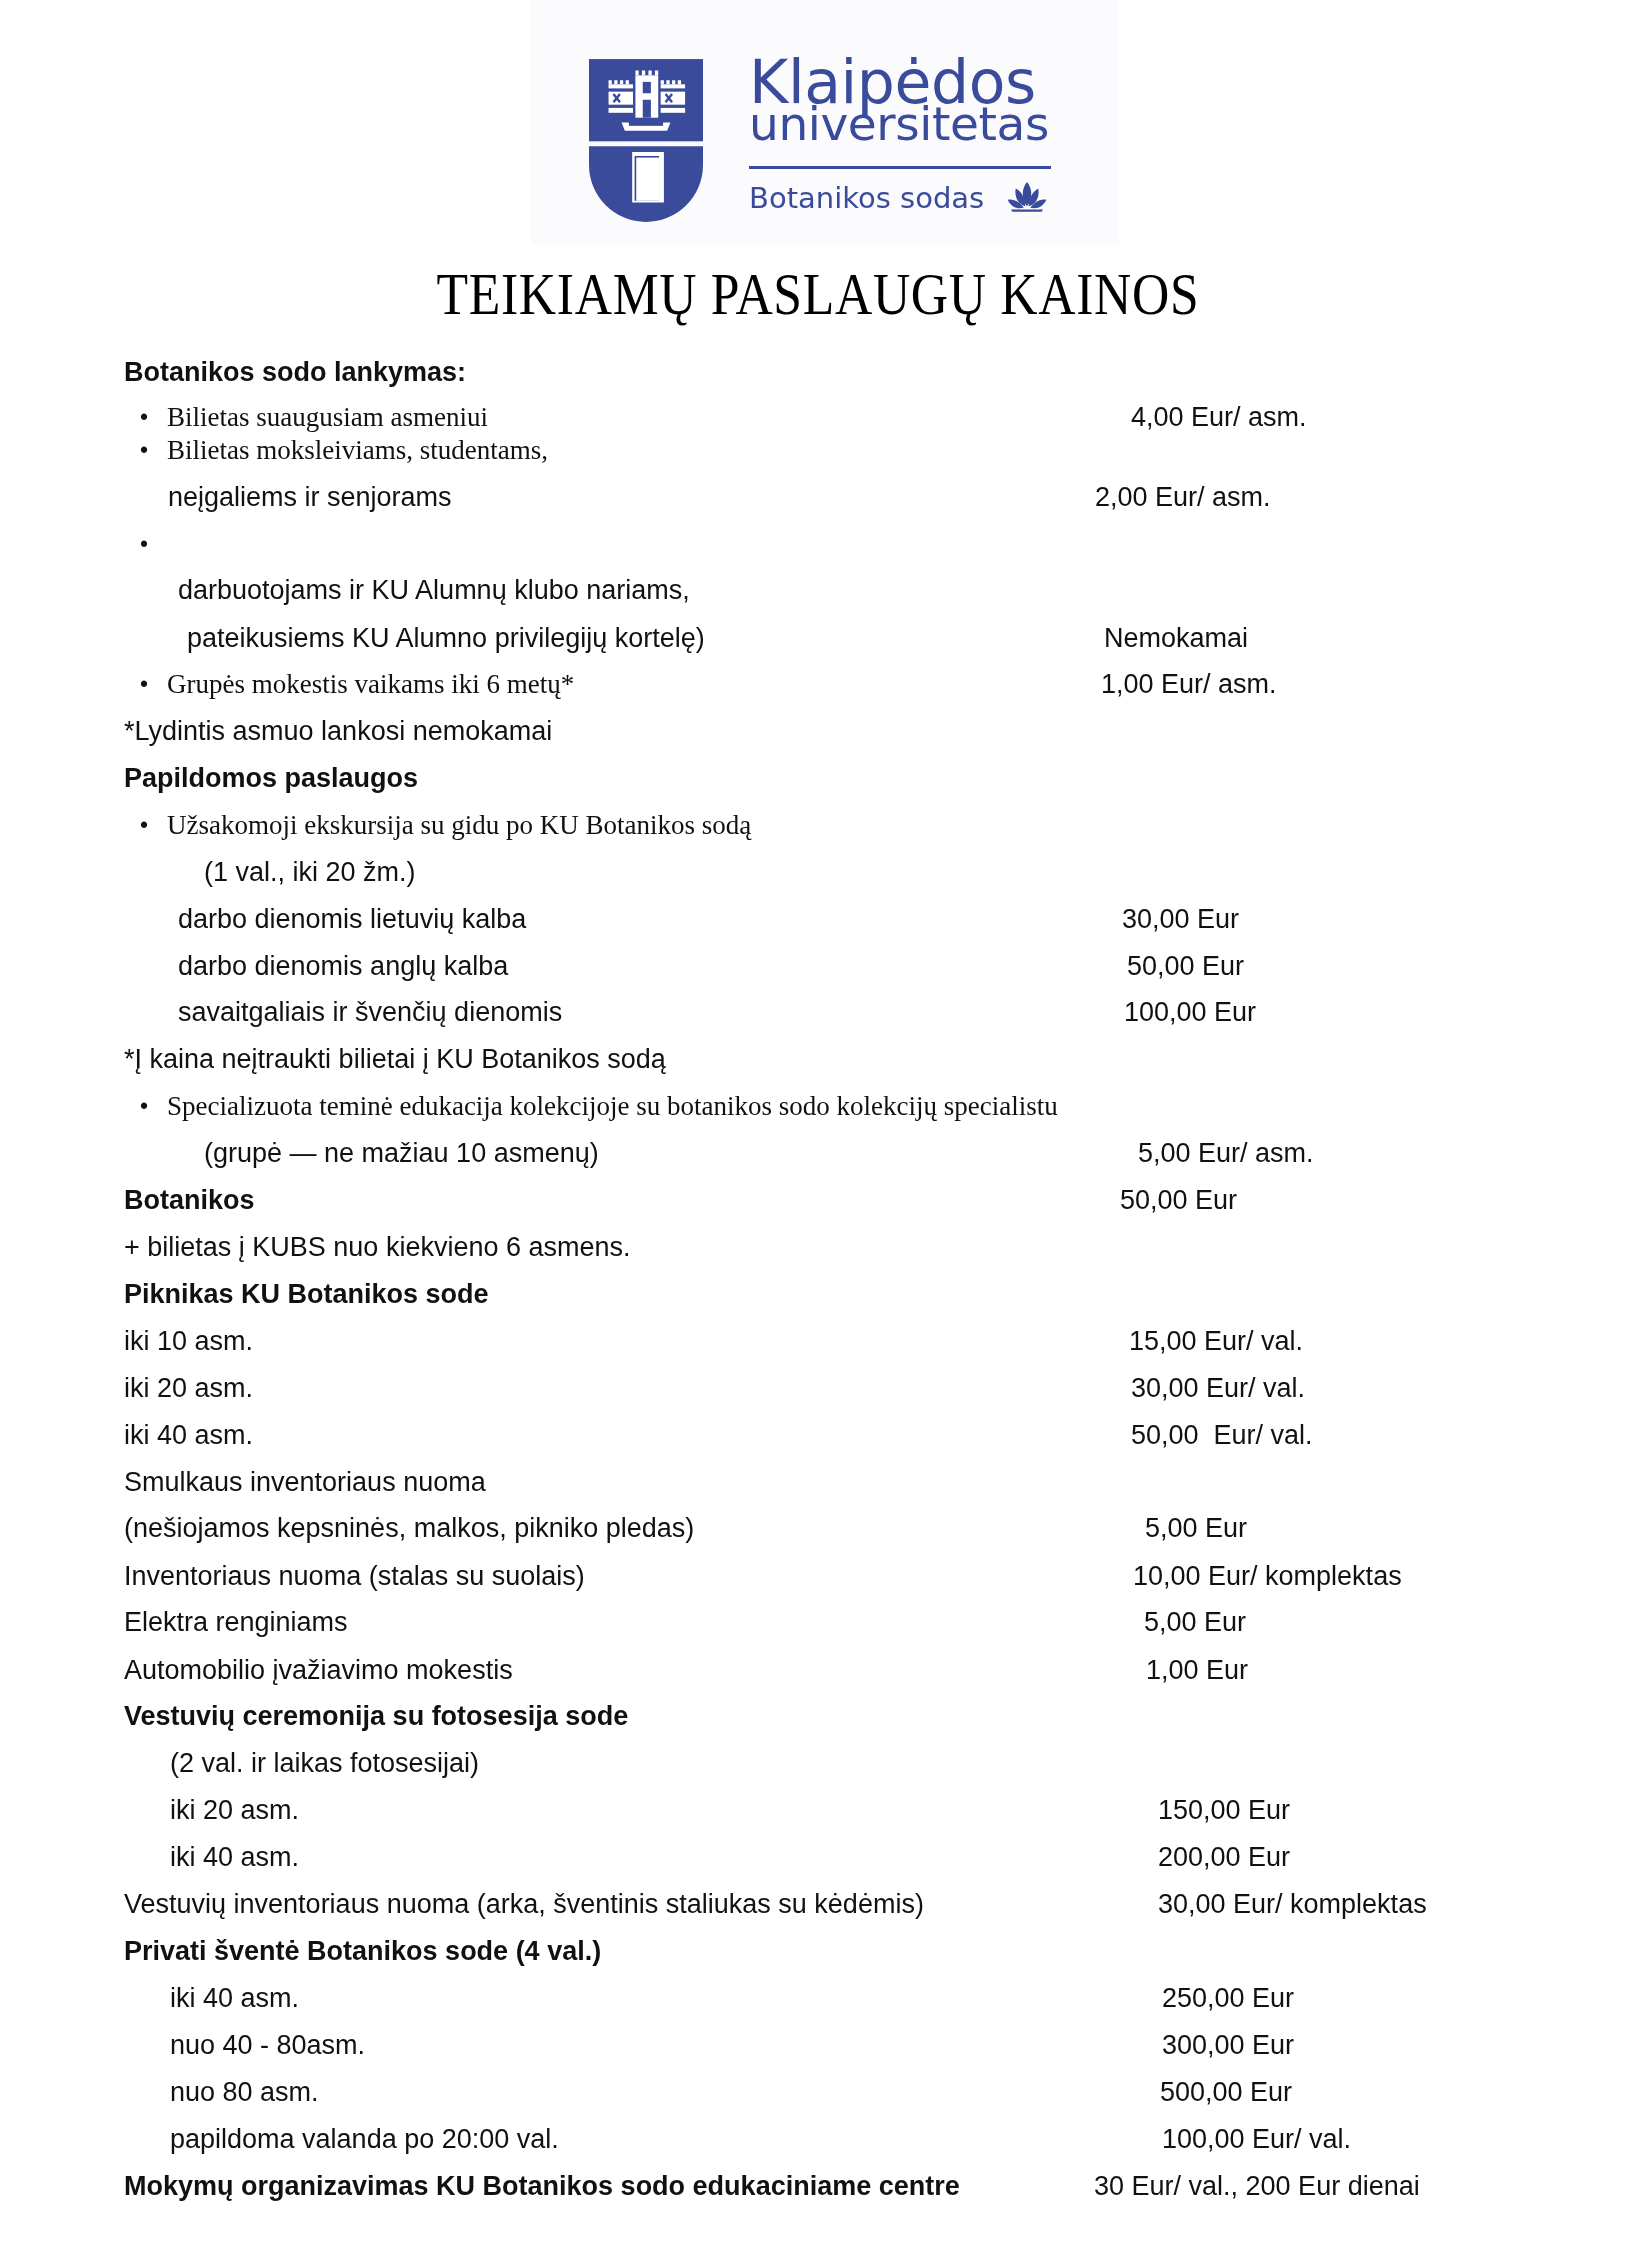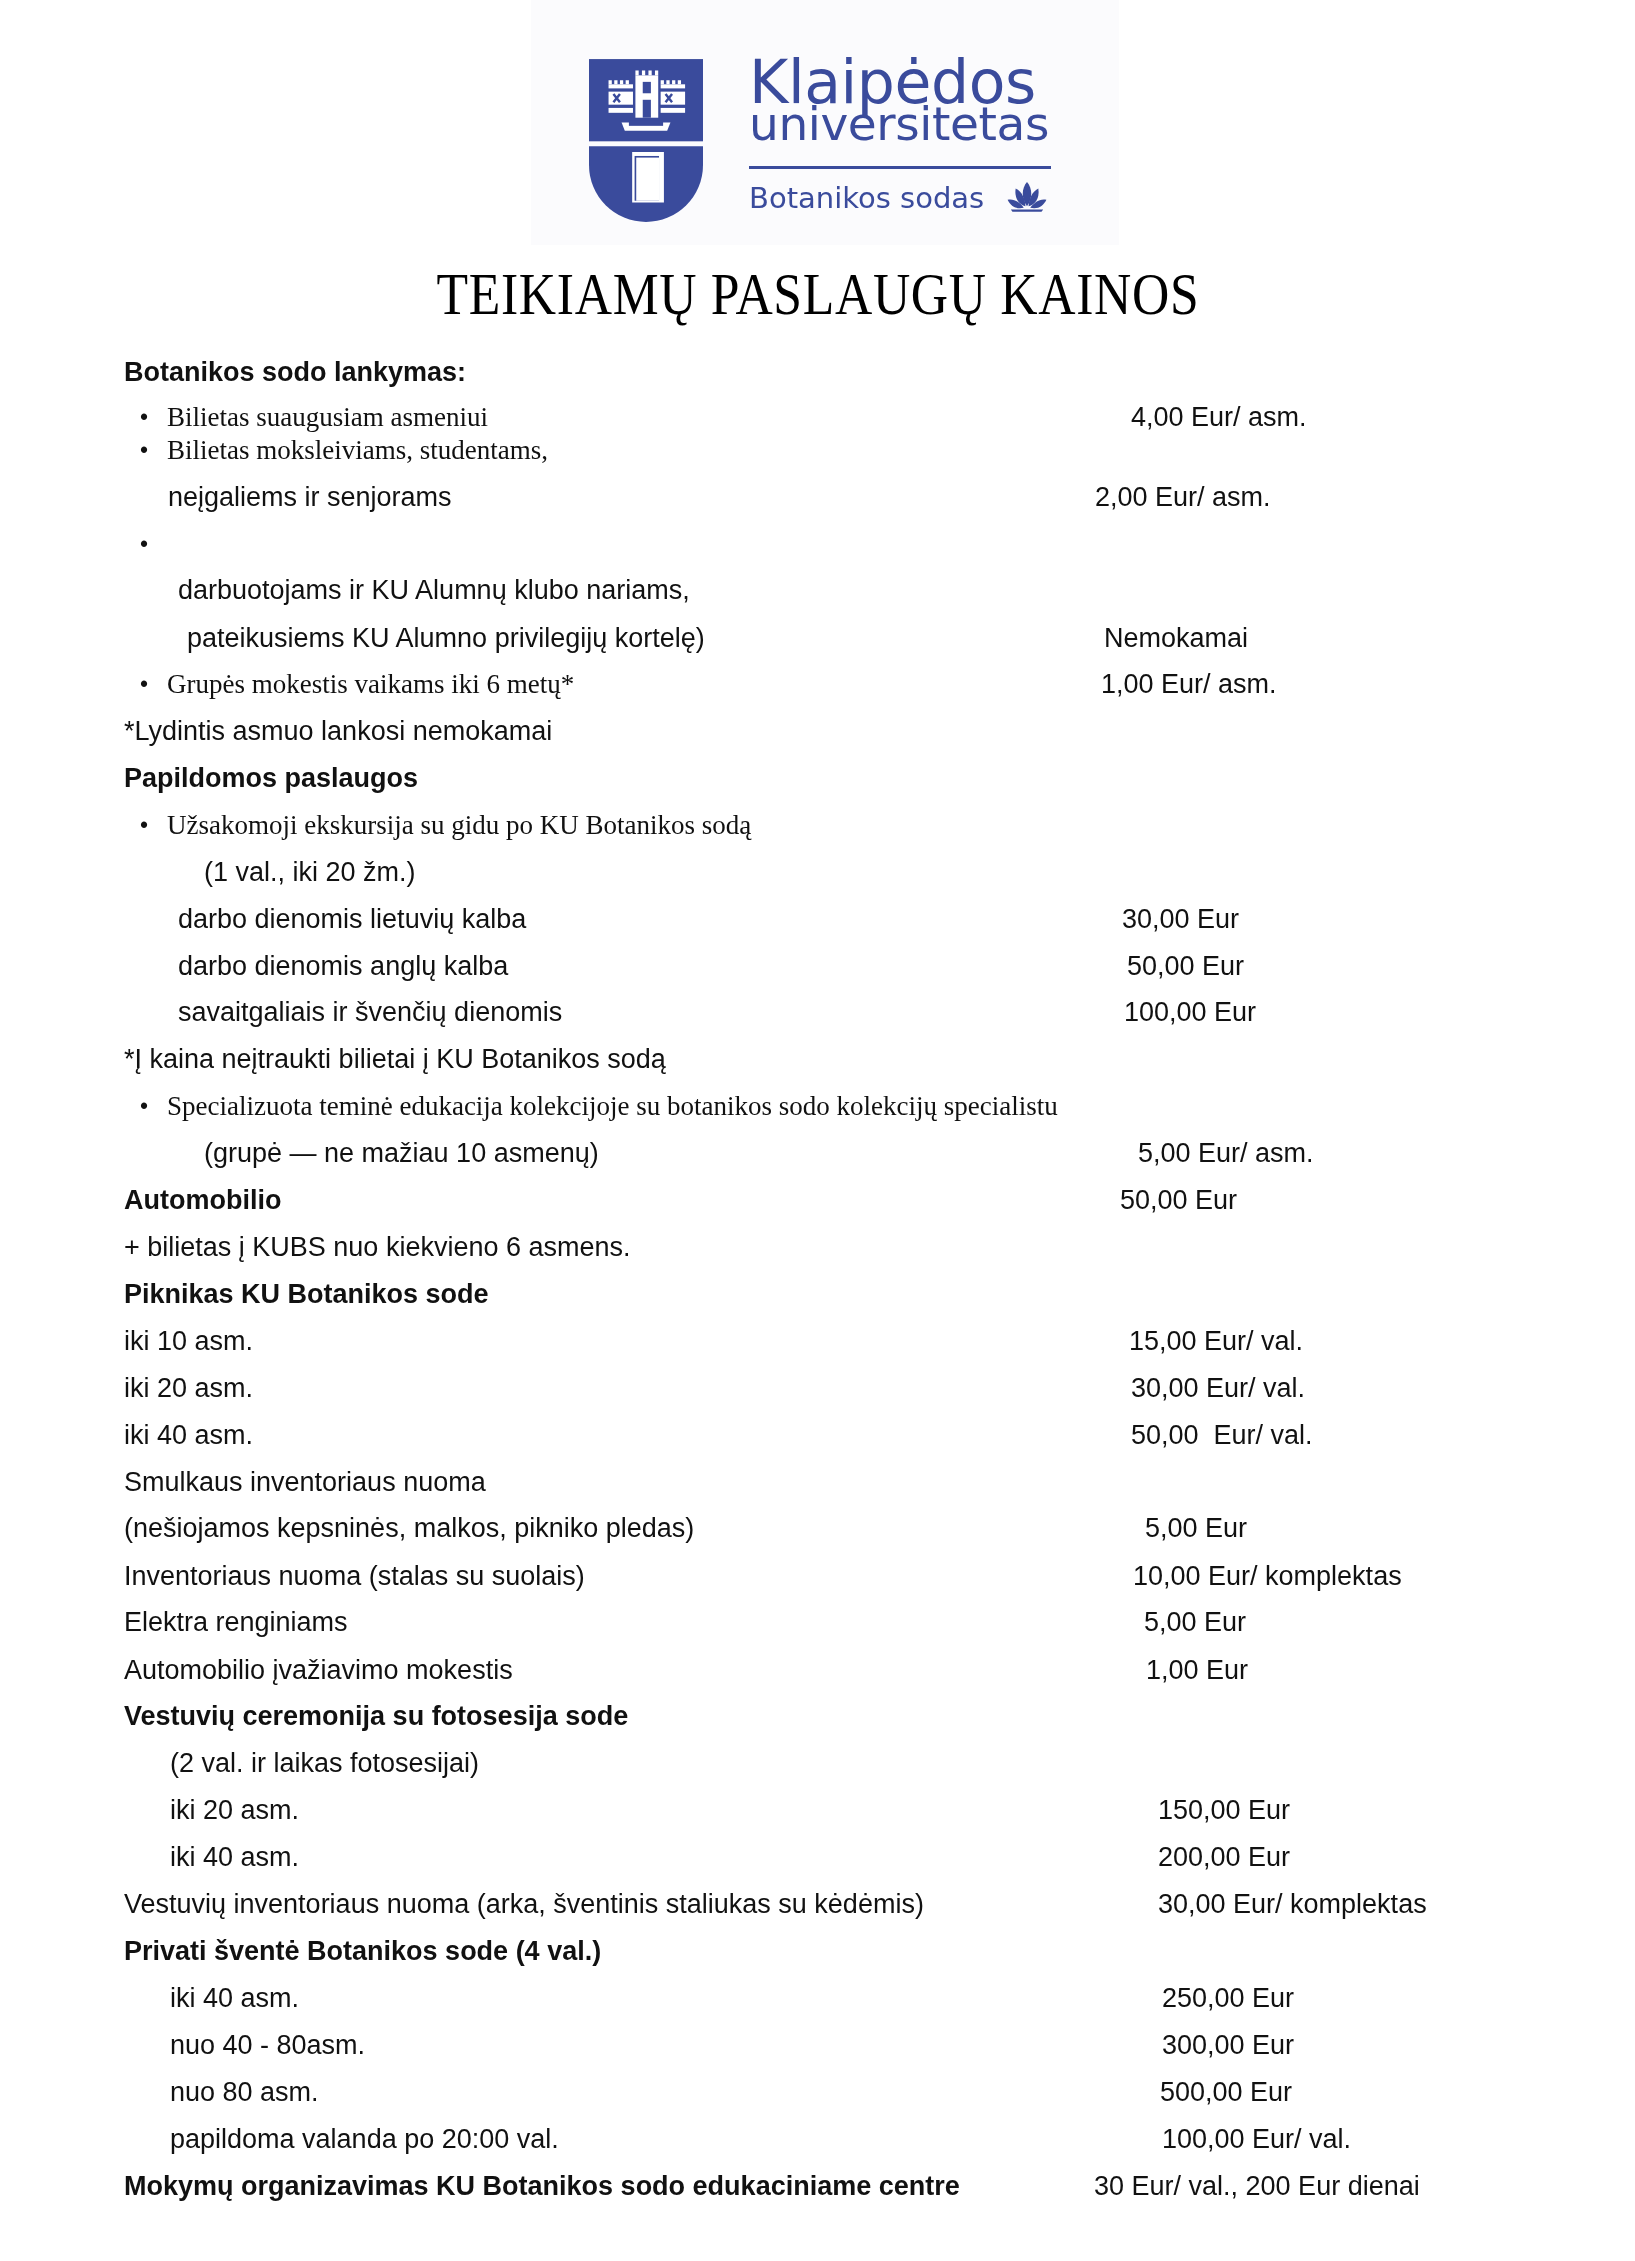--- a/index.html
+++ b/index.html
@@ -149,21 +149,21 @@
     </div>
   <div class="row bullet" style="top:1087px">
       <span class="dot">•</span>
       <span class="lbl">Specializuota teminė edukacija kolekcijoje su botanikos sodo kolekcijų specialistu</span>
     </div>
   <div class="row i4" style="top:1134px">
       <span class="lbl">(grupė — ne mažiau 10 asmenų)</span>
       <span class="val" style="left:1138px">5,00 Eur/ asm.</span>
     </div>
   <div class="row b" style="top:1181px">
-      <span class="lbl">Automobilio</span>
+      <span class="lbl">Botanikos</span>
       <span class="val" style="left:1120px;font-weight:normal">50,00 Eur</span>
     </div>
   <div class="row" style="top:1228px">
       <span class="lbl">+ bilietas į KUBS nuo kiekvieno 6 asmens.</span>
     </div>
   <div class="row b" style="top:1275px">
       <span class="lbl">Piknikas KU Botanikos sode</span>
     </div>
   <div class="row" style="top:1322px">
       <span class="lbl">iki 10 asm.</span>

